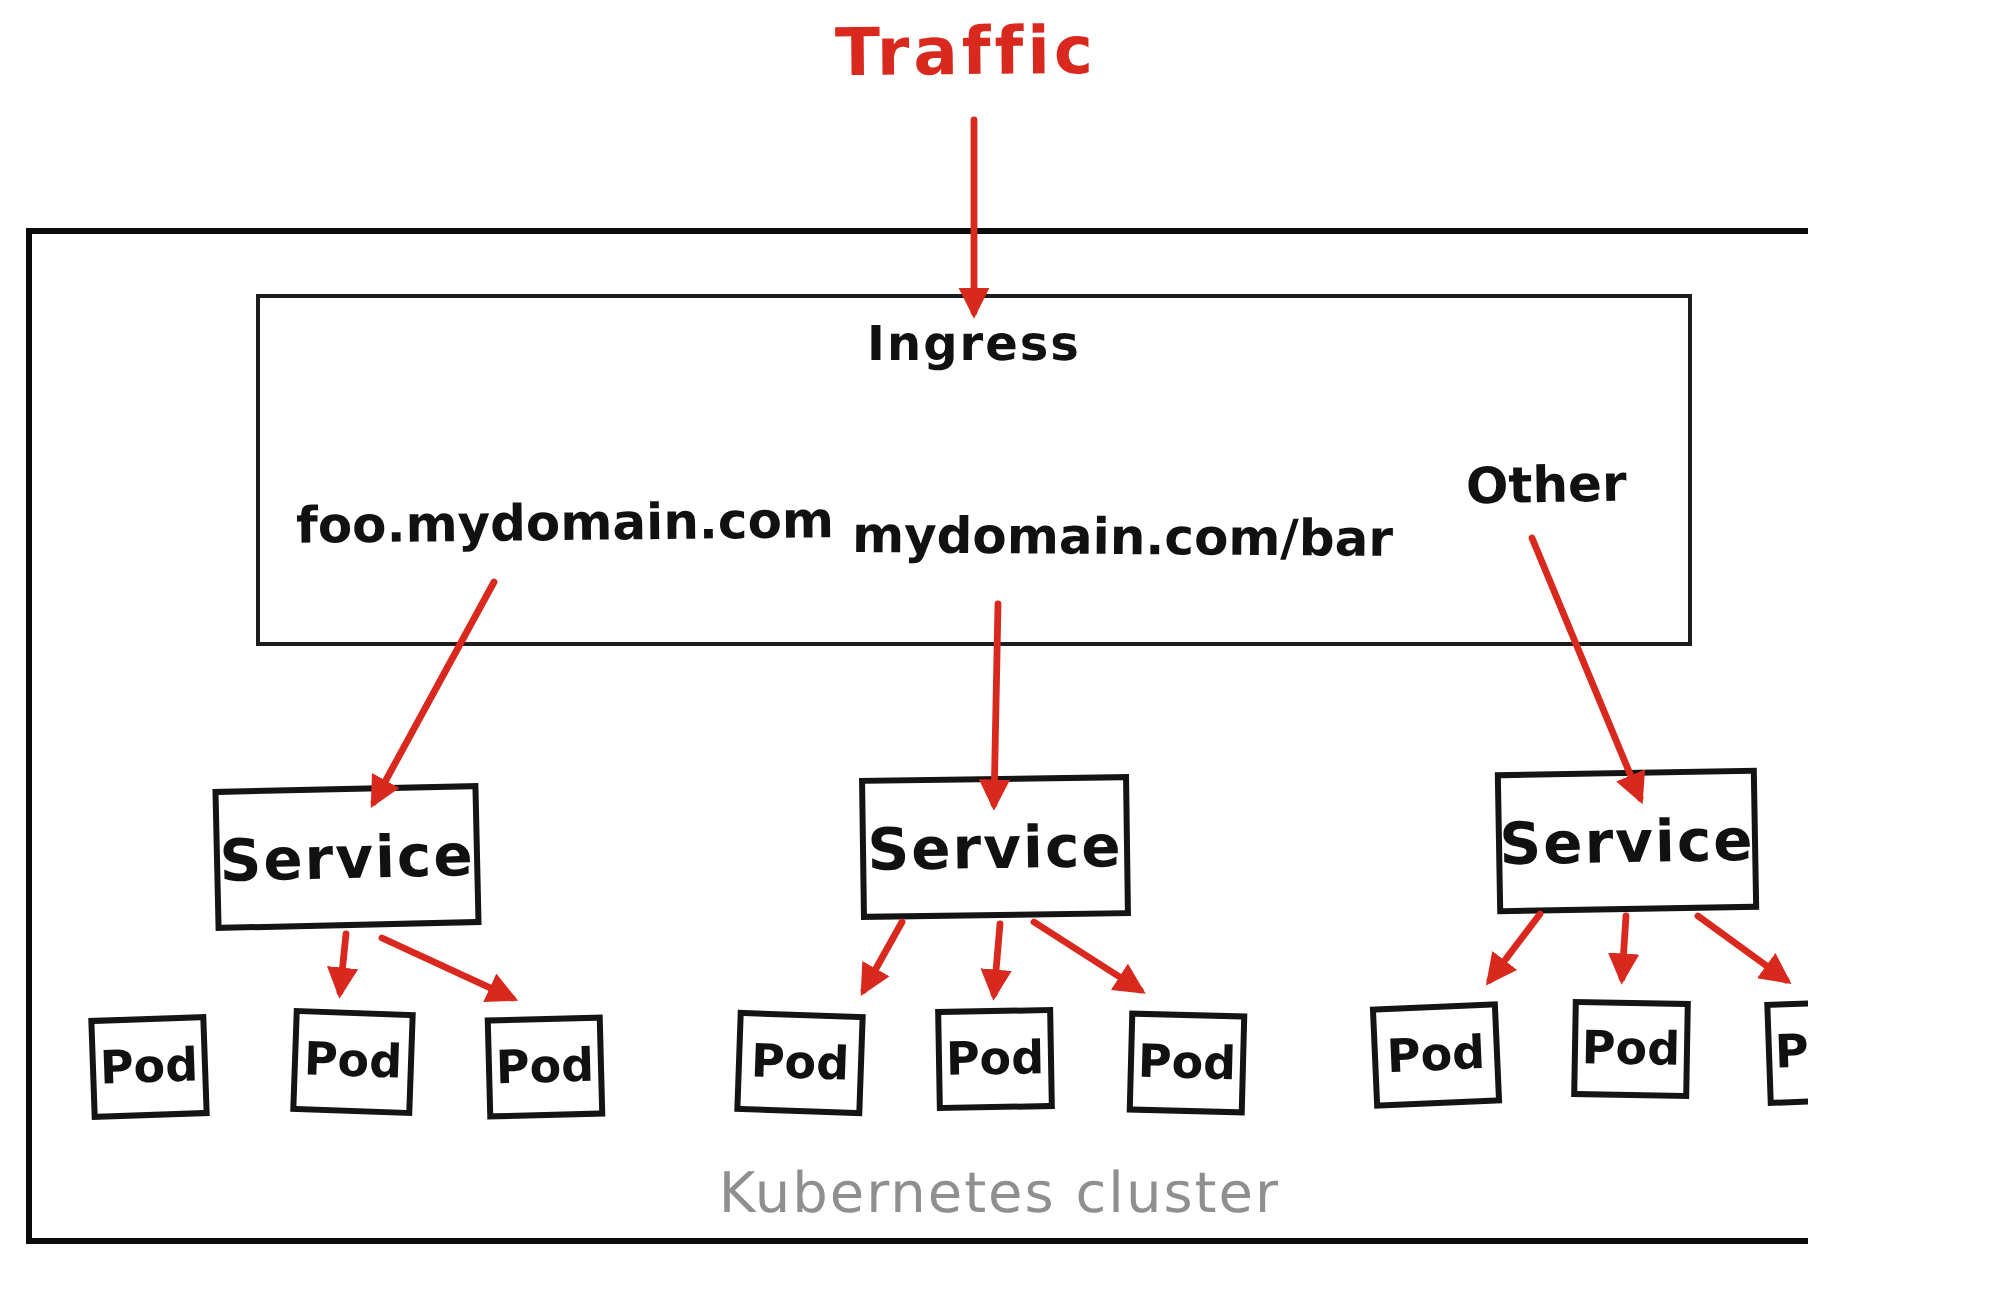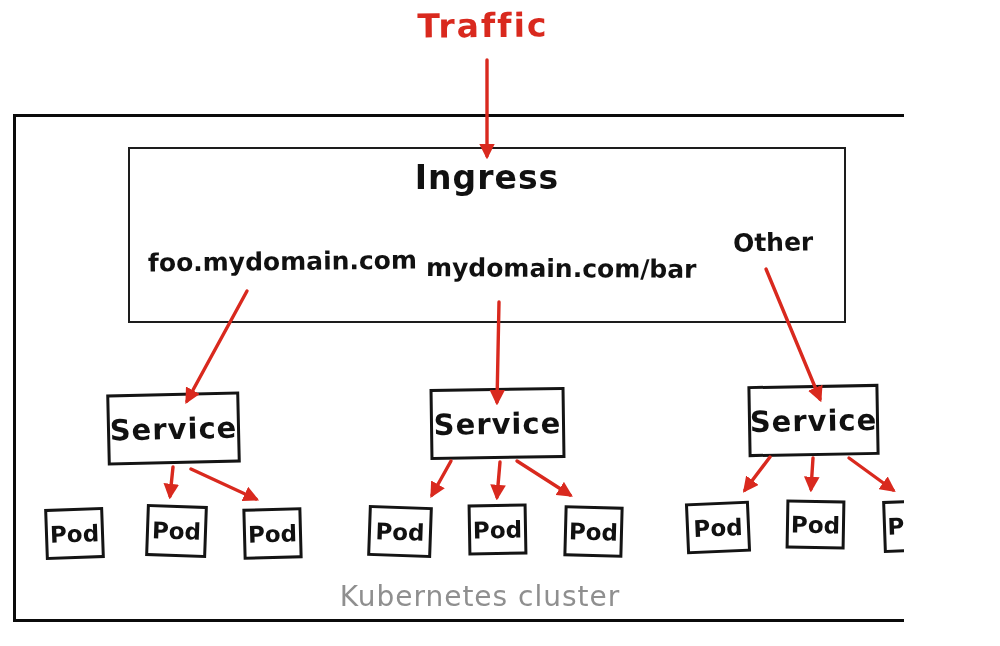--- a/index.html
+++ b/index.html
@@ -30,21 +30,21 @@
   }
 
   .ingress-box {
     left: 128px; top: 147px; width: 718px; height: 176px;
     border: 2px solid #1d1d1d;
     box-sizing: border-box;
   }
   .ingress-title {
     left: 128px; top: 158px; width: 718px;
     text-align: center;
-    font-size: 33px; font-weight: bold;
+    font-size: 24px; font-weight: bold;
     letter-spacing: 1px;
   }
   .rule { font-size: 25px; font-weight: bold; white-space: nowrap; }
   .rule-foo   { left: 148px; top: 247px; transform: rotate(-0.6deg); }
   .rule-bar   { left: 426px; top: 254px; transform: rotate(0.4deg); }
   .rule-other { left: 733px; top: 228px; transform: rotate(-1deg); }
 
   .service-box {
     border: 3px solid #141414;
     box-sizing: border-box;
@@ -69,21 +69,21 @@
   .pod-3 { left: 243px; top: 508px; width: 59px; height: 51px; transform: rotate(-1.5deg); }
   .pod-4 { left: 368px; top: 506px; width: 64px; height: 51px; transform: rotate(2deg); }
   .pod-5 { left: 468px; top: 504px; width: 59px; height: 51px; transform: rotate(-1deg); }
   .pod-6 { left: 564px; top: 506px; width: 59px; height: 51px; transform: rotate(1.5deg); }
   .pod-7 { left: 686px; top: 502px; width: 64px; height: 51px; transform: rotate(-2.5deg); }
   .pod-8 { left: 786px; top: 500px; width: 59px; height: 49px; transform: rotate(1deg); }
   .pod-9 { left: 883px; top: 500px; width: 58px; height: 52px; transform: rotate(-2deg); }
 
   .cluster-label {
     left: 320px; top: 580px; width: 320px;
-    text-align: center;
+    text-align: right;
     font-size: 28px;
     color: var(--gray, #8f8f8f);
     letter-spacing: 1px;
   }
 
   #arrow-layer {
     position: absolute;
     left: 0; top: 0;
     width: 1000px; height: 646px;
     pointer-events: none;

